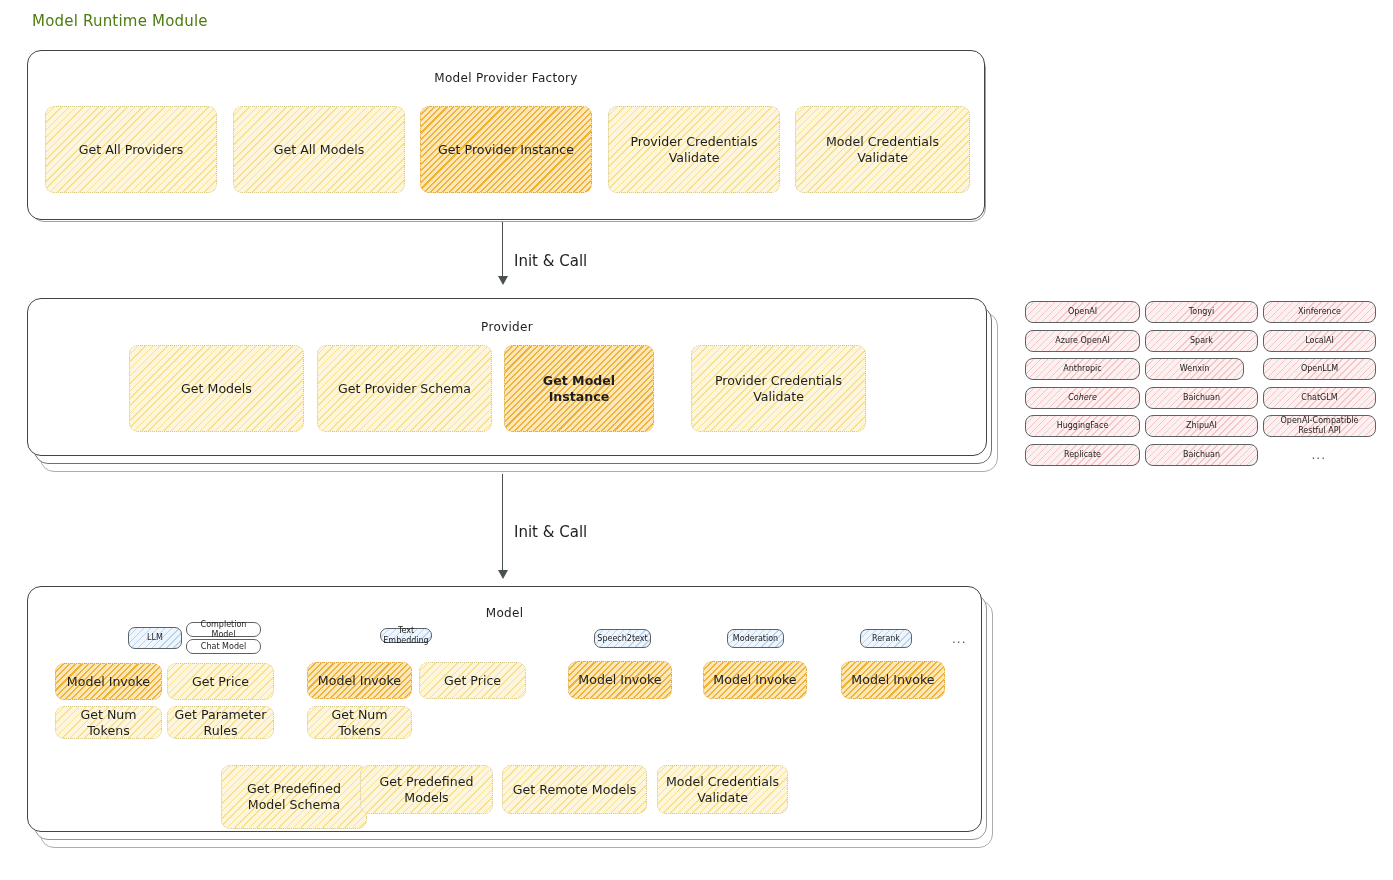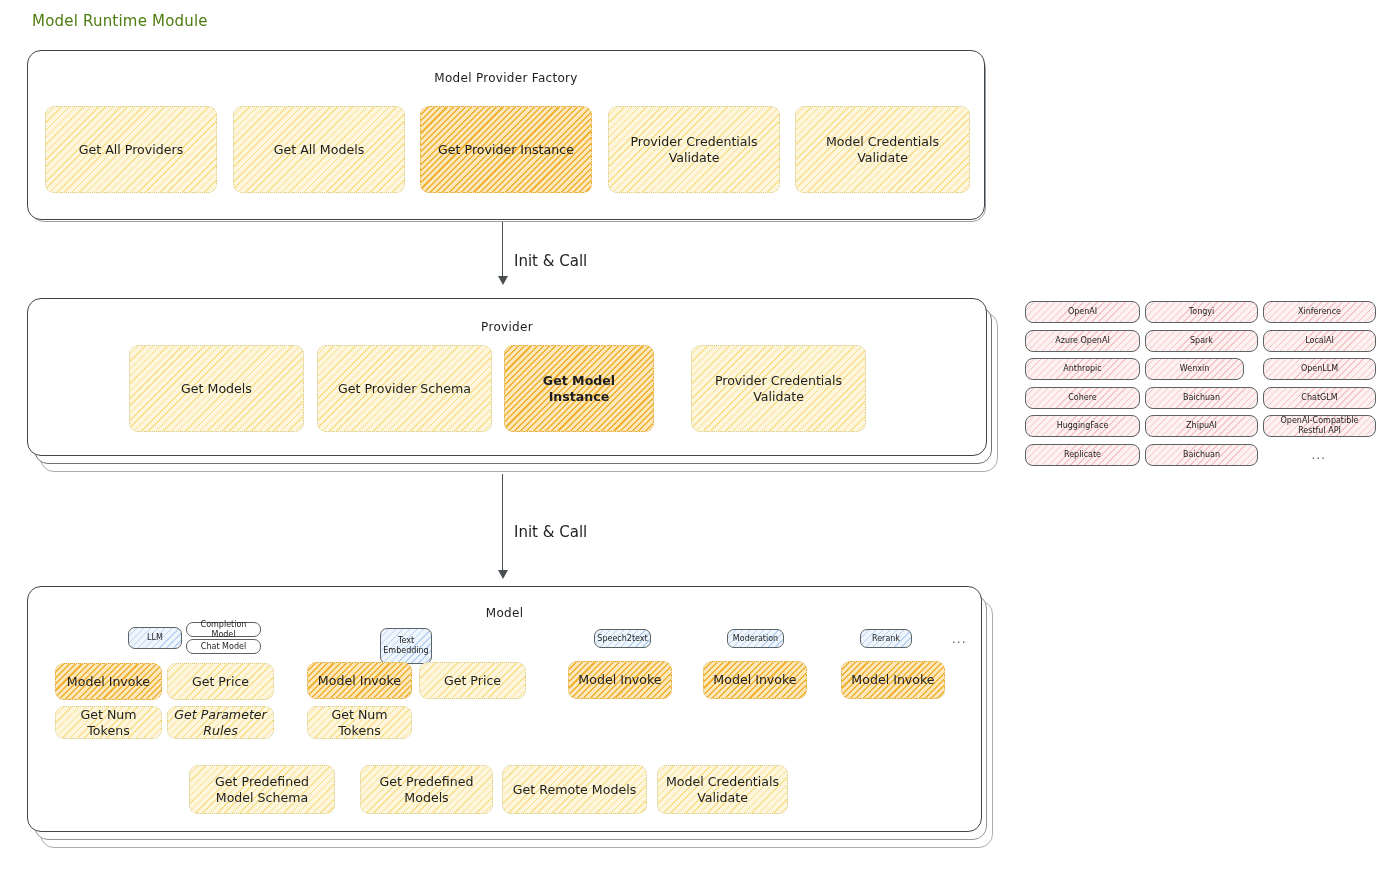--- a/index.html
+++ b/index.html
@@ -143,21 +143,21 @@
 
   <div class="node n-yellow" style="left:129px;top:345px;width:175px;height:87px;">Get Models</div>
   <div class="node n-yellow" style="left:317px;top:345px;width:175px;height:87px;">Get Provider Schema</div>
   <div class="node n-orange" style="left:504px;top:345px;width:150px;height:87px;font-weight:bold;">Get Model Instance</div>
   <div class="node n-yellow" style="left:691px;top:345px;width:175px;height:87px;">Provider Credentials Validate</div>
 
   <div id="provider-list">
       <div class="node n-pink" style="left: 1025px; top: 301px; width: 115px; height: 22px;">OpenAI</div>
       <div class="node n-pink" style="left: 1025px; top: 329.6px; width: 115px; height: 22px;">Azure OpenAI</div>
       <div class="node n-pink" style="left: 1025px; top: 358.2px; width: 115px; height: 22px;">Anthropic</div>
-      <div class="node n-pink" style="left: 1025px; top: 386.8px; width: 115px; height: 22px;">Cohere</div>
+      <div class="node n-pink" style="left: 1025px; top: 386.8px; width: 115px; height: 22px; font-style: italic;">Cohere</div>
       <div class="node n-pink" style="left: 1025px; top: 415.4px; width: 115px; height: 22px;">HuggingFace</div>
       <div class="node n-pink" style="left: 1025px; top: 444px; width: 115px; height: 22px;">Replicate</div>
       <div class="node n-pink" style="left: 1145px; top: 301px; width: 113px; height: 22px;">Tongyi</div>
       <div class="node n-pink" style="left: 1145px; top: 329.6px; width: 113px; height: 22px;">Spark</div>
       <div class="node n-pink" style="left: 1145px; top: 358.2px; width: 99px; height: 22px;">Wenxin</div>
       <div class="node n-pink" style="left: 1145px; top: 386.8px; width: 113px; height: 22px;">Baichuan</div>
       <div class="node n-pink" style="left: 1145px; top: 415.4px; width: 113px; height: 22px;">ZhipuAI</div>
       <div class="node n-pink" style="left: 1145px; top: 444px; width: 113px; height: 22px;">Baichuan</div>
       <div class="node n-pink" style="left: 1263px; top: 301px; width: 113px; height: 22px;">Xinference</div>
       <div class="node n-pink" style="left: 1263px; top: 329.6px; width: 113px; height: 22px;">LocalAI</div>
@@ -177,33 +177,33 @@
     <div class="panel-title" style="top:19px;">Model</div>
   </div>
 
   <div id="model-types">
       <div class="node n-blue" style="left: 128px; top: 627px; width: 54px; height: 22px;">LLM</div>
       <div class="node n-plain" style="left: 186px; top: 622px; width: 75px; height: 15px;">Completion Model</div>
       <div class="node n-plain" style="left: 186px; top: 639px; width: 75px; height: 15px;">Chat Model</div>
       <div class="node n-orange" style="left: 55px; top: 663px; width: 107px; height: 37px;">Model Invoke</div>
       <div class="node n-yellow" style="left: 167px; top: 663px; width: 107px; height: 37px;">Get Price</div>
       <div class="node n-yellow" style="left: 55px; top: 706px; width: 107px; height: 33px;">Get Num Tokens</div>
-      <div class="node n-yellow" style="left: 167px; top: 706px; width: 107px; height: 33px; font-style: italic;">Get Parameter Rules</div>
-      <div class="node n-blue" style="left: 380px; top: 628px; width: 52px; height: 36px;">Text Embedding</div>
+      <div class="node n-yellow" style="left: 167px; top: 706px; width: 107px; height: 33px;">Get Parameter Rules</div>
+      <div class="node n-blue" style="left: 380px; top: 628px; width: 52px; height: 15px;">Text Embedding</div>
       <div class="node n-orange" style="left: 307px; top: 662px; width: 105px; height: 37px;">Model Invoke</div>
       <div class="node n-yellow" style="left: 419px; top: 662px; width: 107px; height: 37px;">Get Price</div>
       <div class="node n-yellow" style="left: 307px; top: 706px; width: 105px; height: 33px;">Get Num Tokens</div>
       <div class="node n-blue" style="left: 594px; top: 629px; width: 57px; height: 19px;">Speech2text</div>
       <div class="node n-orange" style="left: 568px; top: 661px; width: 104px; height: 38px;">Model Invoke</div>
       <div class="node n-blue" style="left: 727px; top: 629px; width: 57px; height: 19px;">Moderation</div>
       <div class="node n-orange" style="left: 703px; top: 661px; width: 104px; height: 38px;">Model Invoke</div>
       <div class="node n-blue" style="left: 860px; top: 629px; width: 52px; height: 19px;">Rerank</div>
       <div class="node n-orange" style="left: 841px; top: 661px; width: 104px; height: 38px;">Model Invoke</div>
     </div>
 
   <div class="ellipsis" style="left:952px;top:632px;">...</div>
 
-  <div class="node n-yellow" style="left:189px;top:765px;width:146px;height:49px;">Get Predefined Model Schema</div>
+  <div class="node n-yellow" style="left:221px;top:765px;width:146px;height:64px;">Get Predefined Model Schema</div>
   <div class="node n-yellow" style="left:360px;top:765px;width:133px;height:49px;text-align:center;">Get Predefined Models</div>
   <div class="node n-yellow" style="left:502px;top:765px;width:145px;height:49px;">Get Remote Models</div>
   <div class="node n-yellow" style="left:657px;top:765px;width:131px;height:49px;">Model Credentials Validate</div>
 
 </div>
 
 </body></html>

